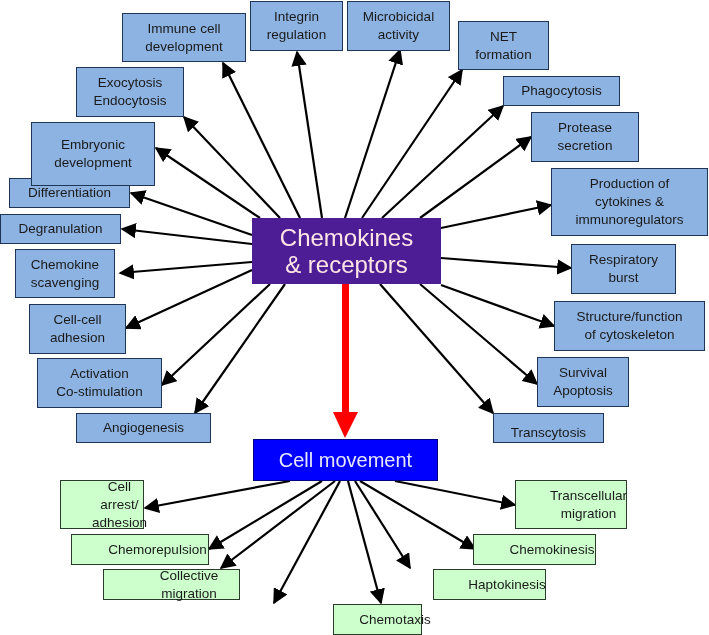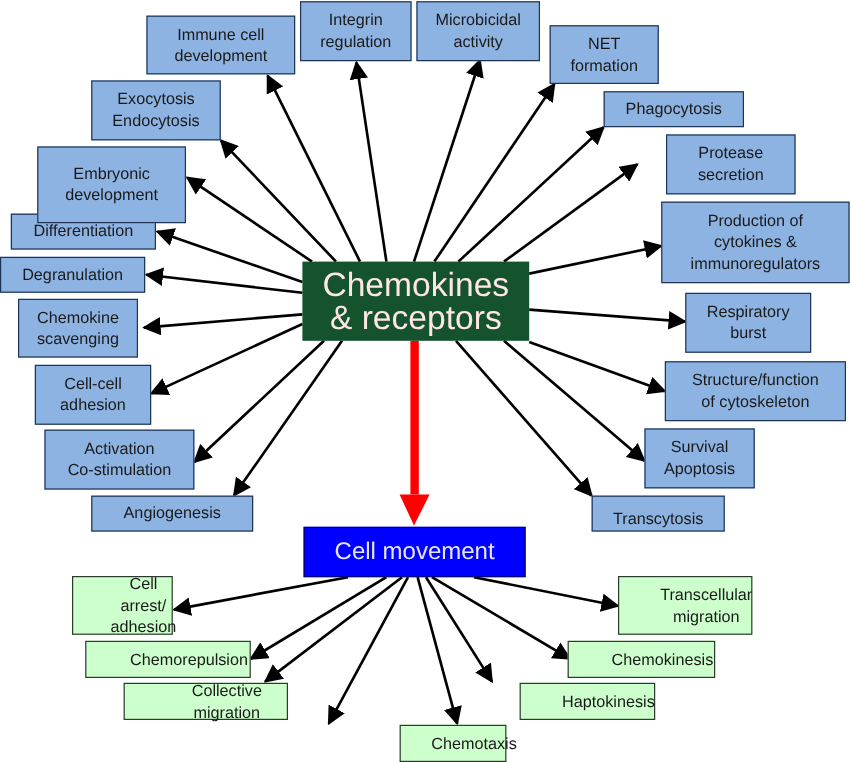--- a/index.html
+++ b/index.html
@@ -3,21 +3,21 @@
 <meta charset="utf-8">
 <style>
   html, body { margin:0; padding:0; background:#ffffff; }
   body { width:709px; height:635px; position:relative; overflow:hidden;
          font-family:"Liberation Sans", "DejaVu Sans", sans-serif; }
   #diagram { position:absolute; left:0; top:0; width:709px; height:635px; }
   .box { position:absolute; box-sizing:border-box; display:flex; align-items:center; justify-content:center;
          text-align:center; color:#1a1a1a; font-size:13.5px; line-height:18px; white-space:pre-line; }
   .blue { background:#8db3e2; border:1.5px solid #1f3557; }
   .green { background:#ccffcc; border:1.5px solid #2b3b2b;padding-left:35px; }
-  .red { background:#14532d; color:#ffe6e6; font-size:28px; line-height:27px; border:none; }
+  .red { background:#4c1d95; color:#ffe6e6; font-size:24px; line-height:27px; border:none; }
   .navy { background:#0000ff; color:#e6e6ff; font-size:20px; line-height:28px; border:1px solid #000080; }
 </style>
 </head>
 <body>
 
 <div id="diagram">
   <svg id="arrows" width="709" height="635" style="position:absolute;left:0;top:0;">
     <defs>
       <marker id="ah" viewBox="0 0 10 10" refX="9" refY="5" markerWidth="7" markerHeight="7" orient="auto">
         <path d="M0,0 L10,5 L0,10 z" fill="#000"></path>
@@ -65,21 +65,21 @@
 
   <div class="box blue" style="left:122px;top:13px;width:124px;height:49px;"><span>Immune cell
 development</span></div>
   <div class="box blue" style="left:250px;top:1px;width:93px;height:50px;"><span>Integrin
 regulation</span></div>
   <div class="box blue" style="left:347px;top:1px;width:103px;height:50px;"><span>Microbicidal
 activity</span></div>
   <div class="box blue" style="left:458px;top:21px;width:91px;height:49px;"><span>NET
 formation</span></div>
   <div class="box blue" style="left:503px;top:76px;width:117px;height:30px;"><span>Phagocytosis</span></div>
-  <div class="box blue" style="left:531px;top:112px;width:108px;height:50px;margin-left:24px;"><span>Protease
+  <div class="box blue" style="left:531px;top:112px;width:108px;height:50px;"><span>Protease
 secretion</span></div>
   <div class="box blue" style="left:551px;top:168px;width:157px;height:68px;"><span>Production of
 cytokines &amp;
 immunoregulators</span></div>
   <div class="box blue" style="left:571px;top:244px;width:105px;height:50px;"><span>Respiratory
 burst</span></div>
   <div class="box blue" style="left:554px;top:301px;width:151px;height:50px;"><span>Structure/function
 of cytoskeleton</span></div>
   <div class="box blue" style="left:537px;top:357px;width:92px;height:50px;"><span>Survival
 Apoptosis</span></div>

